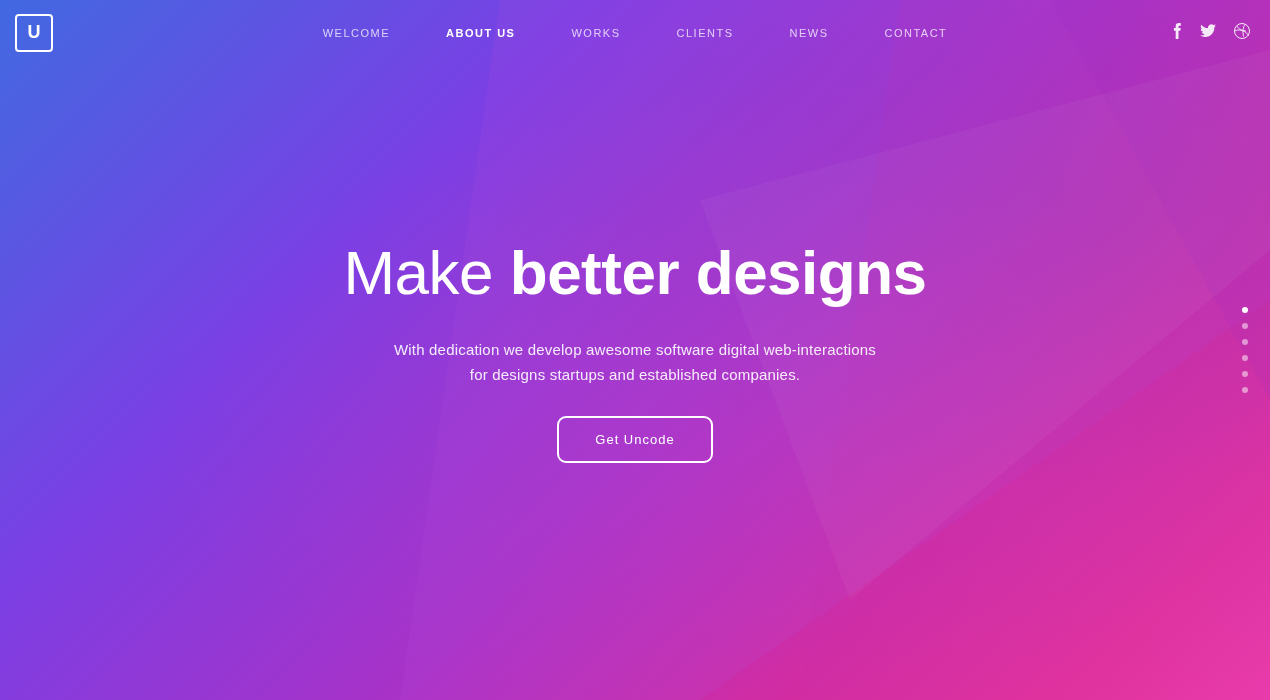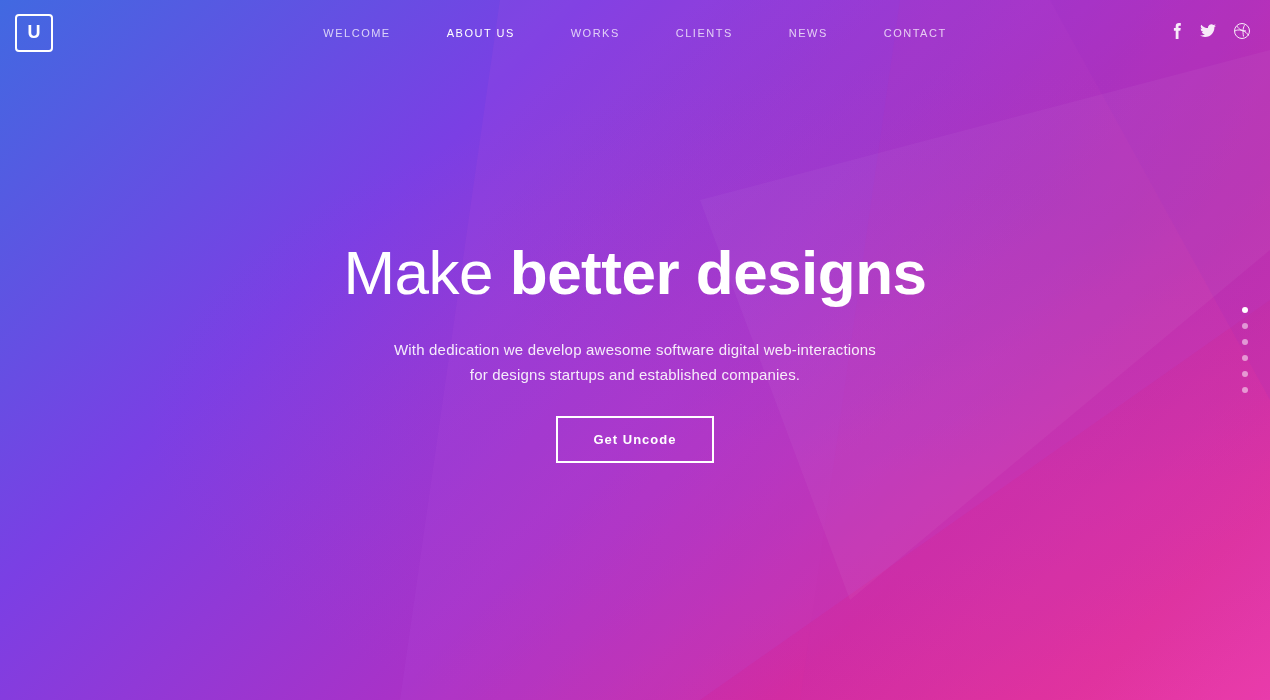--- a/index.html
+++ b/index.html
@@ -93,21 +93,21 @@
       text-decoration: none;
       font-size: 11px;
       font-weight: 500;
       letter-spacing: 1.5px;
       text-transform: uppercase;
       cursor: pointer;
     }
 
     .nav-link.active {
       color: white;
-      font-weight: 400;
+      font-weight: 700;
     }
 
     .nav-social {
       display: flex;
       align-items: center;
       gap: 18px;
     }
 
     .social-icon {
       color: white;
@@ -145,26 +145,26 @@
       margin-bottom: 28px;
       letter-spacing: 0.2px;
     }
 
     .hero-btn {
       display: inline-block;
       padding: 14px 36px;
       border: 2px solid white;
       color: white;
       font-size: 13px;
-      font-weight: 700;
+      font-weight: 400;
       letter-spacing: 1px;
       text-transform: none;
       cursor: pointer;
       background: transparent;
-      border-radius: 0;
+      border-radius: 9px;
     }
 
     
     .side-dots {
       position: absolute;
       right: 22px;
       top: 50%;
       transform: translateY(-50%);
       display: flex;
       flex-direction: column;

